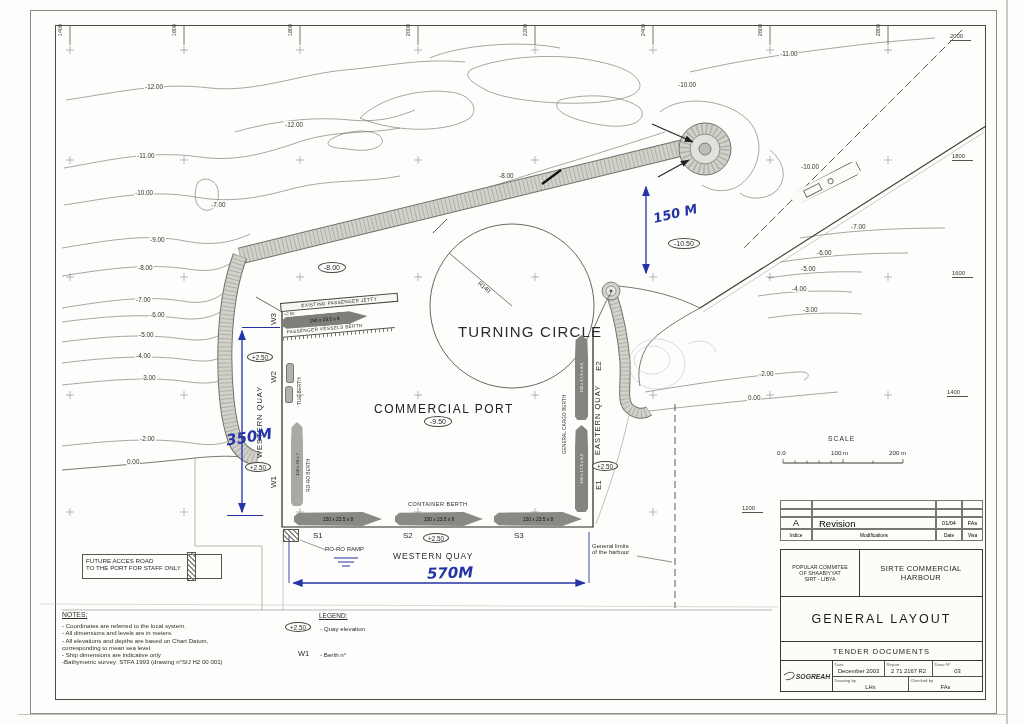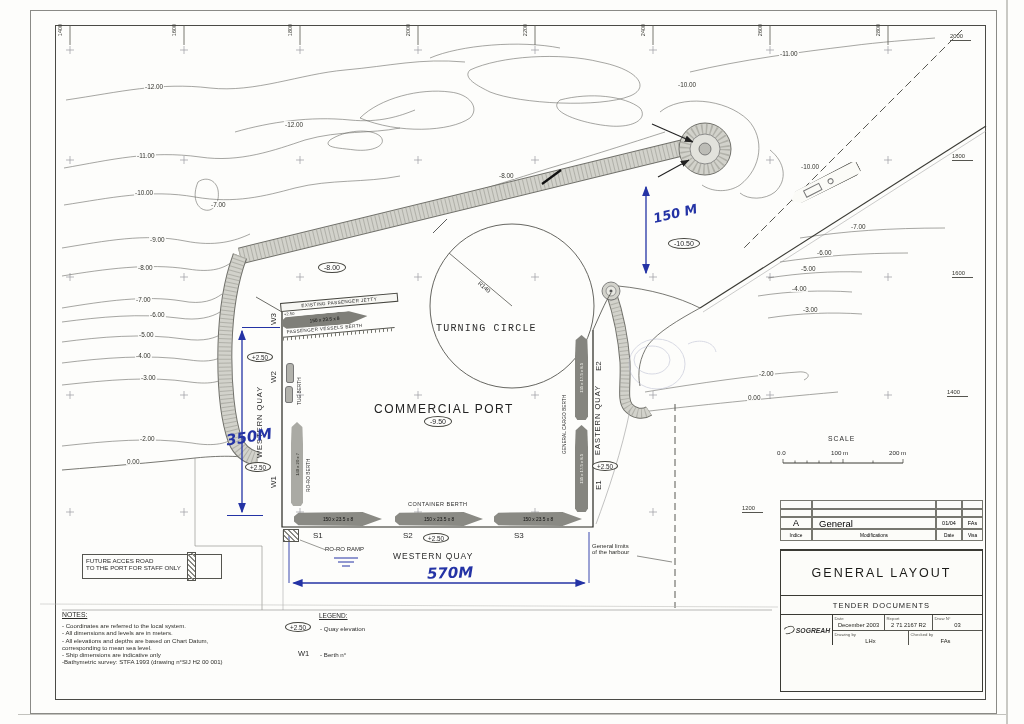--- a/index.html
+++ b/index.html
@@ -227,21 +227,21 @@
   <div class="lbl cl" style="left:791px;top:285px;">-4.00</div>
   <div class="lbl cl" style="left:802px;top:306px;">-3.00</div>
   <div class="lbl cl" style="left:758px;top:370px;">-2.00</div>
   <div class="lbl cl" style="left:747px;top:394px;">0.00</div>
 
   <div class="lbl oval" style="left:318px;top:262px;">-8.00</div>
   <div class="lbl oval" style="left:424px;top:416px;">-9.50</div>
   <div class="lbl oval" style="left:668px;top:238px;">-10.50</div>
 
   <div class="lbl" style="left:374px;top:402px;font-size:12px;letter-spacing:1.5px;color:#222;">COMMERCIAL PORT</div>
-  <div class="lbl" style="left:436px;top:323px;font-size:10px;letter-spacing:1.2px;font-family:Liberation Mono, monospace;">TURNING CIRCLE</div>
+  <div class="lbl" style="left:458px;top:323px;font-size:15px;letter-spacing:1.2px;">TURNING CIRCLE</div>
   <div class="lbl" style="left:477px;top:284px;font-size:6px;transform:rotate(40deg);">R140</div>
 
   <div class="abs" style="left:280px;top:303px;width:124px;transform:rotate(-5deg);transform-origin:0 0;">
     <div class="jetty-box">EXISTING PASSENGER JETTY</div>
     <div style="font-size:4.2px;margin-left:3px;color:#333;">+2.50</div>
     <div class="ship-h" style="position:relative;width:86px;height:13px;background:#7f7f79;">
         <span>150 x 23.5 x 8</span>
       </div>
     <div style="font-size:4.6px;letter-spacing:.4px;margin-left:4px;color:#2b2b2b;">PASSENGER VESSELS BERTH</div>
     <div class="teeth"></div>
@@ -339,29 +339,40 @@
     <div class="revtable">
       <div></div>
         <div></div>
         <div></div>
         <div></div>
       <div></div>
         <div></div>
         <div></div>
         <div></div>
       <div style="font-size:9px;">A</div>
-      <div style="font-size:9.5px;justify-content:flex-start;padding-left:6px;">General</div>
+      <div style="font-size:9.5px;justify-content:flex-start;padding-left:6px;">Revision</div>
       <div style="font-size:5.5px;">01/04</div>
       <div style="font-size:5.5px;">FAs</div>
       <div style="font-size:4.8px;">Indice</div>
       <div style="font-size:4.8px;">Modifications</div>
       <div style="font-size:4.8px;">Date</div>
       <div style="font-size:4.8px;">Visa</div>
     </div>
     <div class="tbmain">
+      <div style="display:flex;height:46px;">
+        <div style="width:79px;border-right:0.8px solid #3a3a34;display:flex;flex-direction:column;align-items:center;justify-content:center;text-align:center;">
+          <div style="font-size:5.3px;color:#2b2b27;">POPULAR COMMITEE</div>
+          <div style="font-size:5.3px;color:#2b2b27;">OF SHAABIYYAT</div>
+          <div style="font-size:5.3px;color:#2b2b27;">SIRT - LIBYA</div>
+        </div>
+        <div style="flex:1;display:flex;flex-direction:column;align-items:center;justify-content:center;text-align:center;">
+          <div style="font-size:7.5px;letter-spacing:.4px;color:#222;">SIRTE COMMERCIAL</div>
+          <div style="font-size:7.5px;letter-spacing:.4px;color:#222;">HARBOUR</div>
+        </div>
+      </div>
       <div class="tbr" style="height:45px;display:flex;align-items:center;justify-content:center;font-size:12.5px;letter-spacing:2px;color:#1b1b18;">GENERAL LAYOUT</div>
       <div class="tbr" style="height:19px;display:flex;align-items:center;justify-content:center;font-size:7.5px;letter-spacing:1px;color:#222;">TENDER DOCUMENTS</div>
       <div class="tbr" style="height:31px;display:flex;">
         <div style="width:52px;border-right:0.8px solid #3a3a34;display:flex;align-items:center;justify-content:center;">
           <span style="display:inline-block;width:12px;height:8px;border:1.2px solid #55554f;border-radius:50%;border-left-color:transparent;transform:rotate(-20deg);margin-right:1px;"></span>
           <span style="font-size:6.8px;font-weight:bold;font-style:italic;color:#333;">SOGREAH</span>
         </div>
         <div style="flex:1;display:flex;flex-direction:column;">
           <div style="display:flex;height:16px;">
             <div class="cell" style="width:52px;border-right:0.5px solid #55554f;">

